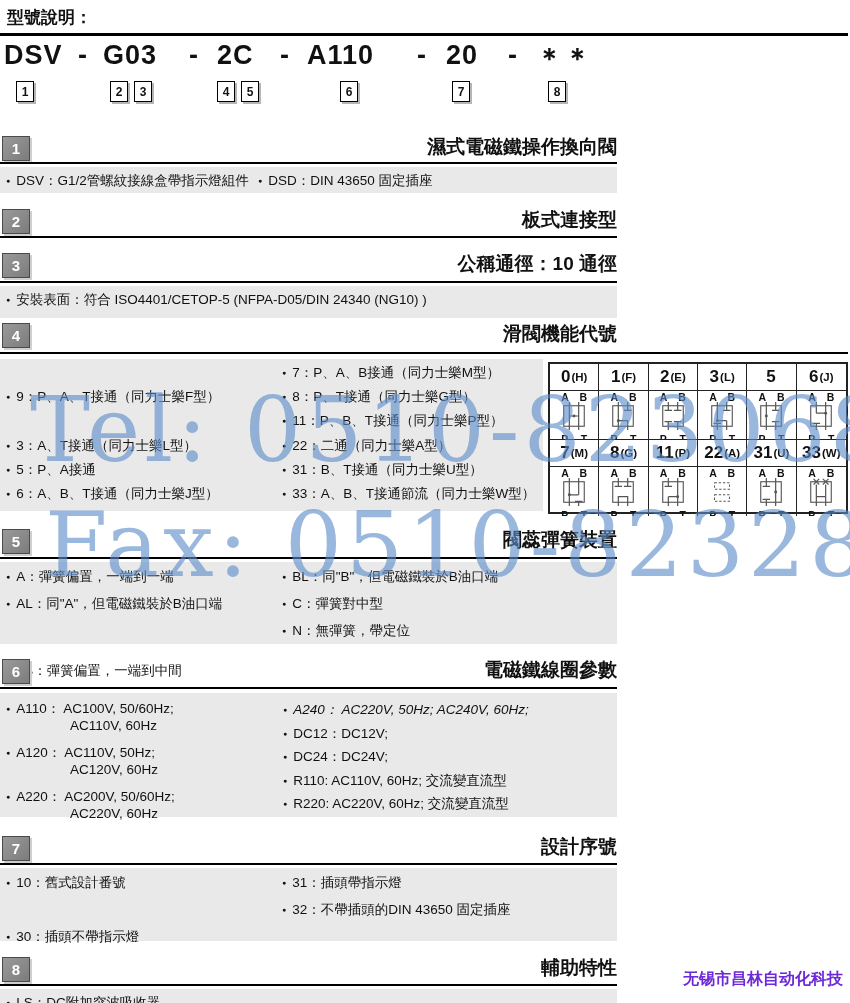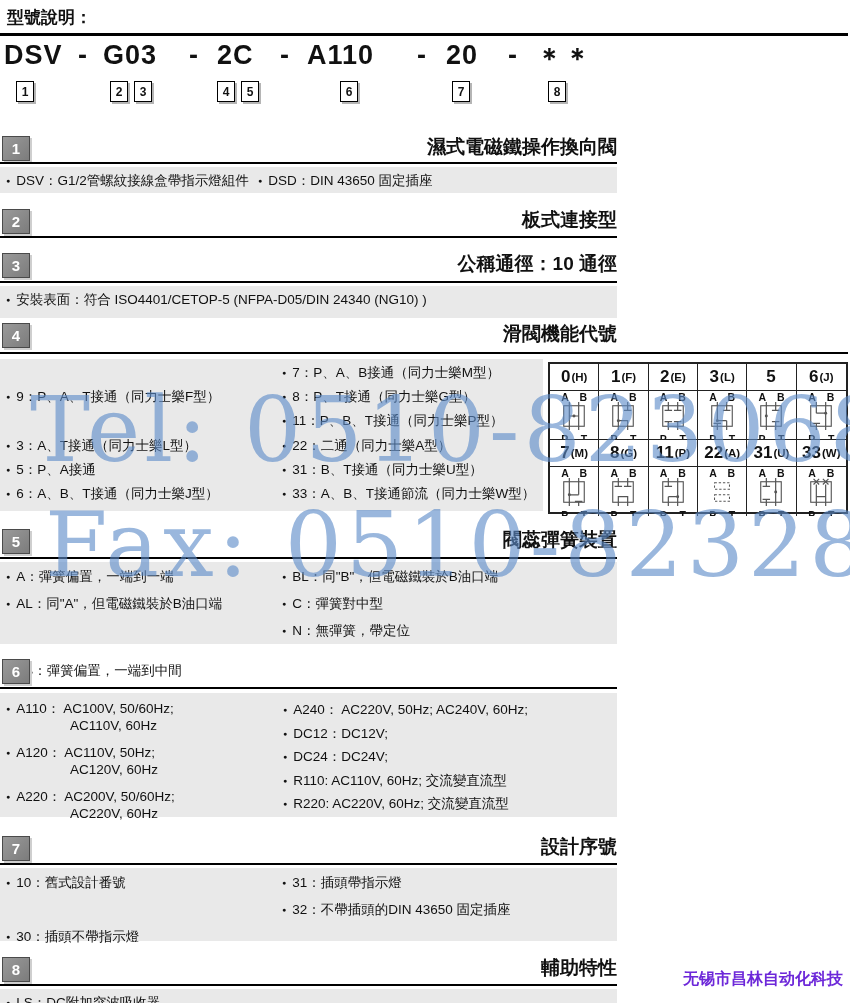--- a/index.html
+++ b/index.html
@@ -356,29 +356,30 @@
   <div class="band" style="top:562px;width:617px;height:82px;">
     <div class="bullet" style="left:6px;top:6px;">A：彈簧偏置，一端到一端</div>
     <div class="bullet" style="left:6px;top:33px;">AL：同"A"，但電磁鐵裝於B油口端</div>
     <div class="bullet" style="left:14px;top:60px;margin-top:40px;">B：彈簧偏置，一端到中間</div>
     <div class="bullet" style="left:282px;top:6px;">BL：同"B"，但電磁鐵裝於B油口端</div>
     <div class="bullet" style="left:282px;top:33px;">C：彈簧對中型</div>
     <div class="bullet" style="left:282px;top:60px;">N：無彈簧，帶定位</div>
   </div>
 
   <div class="numbox" style="top:659px;">6</div>
+  <div class="sec-title" style="top:657px;">電磁鐵線圈參數</div>
   <div class="rule" style="top:687px;width:617px;"></div>
   <div class="band" style="top:693px;width:617px;height:124px;">
     <div class="bullet b2" style="left:6px;top:7px;">A110： AC100V, 50/60Hz;
 AC110V, 60Hz</div>
     <div class="bullet b2" style="left:6px;top:51px;">A120： AC110V, 50Hz;
 AC120V, 60Hz</div>
     <div class="bullet b2" style="left:6px;top:95px;">A220： AC200V, 50/60Hz;
 AC220V, 60Hz</div>
-    <div class="bullet" style="left:283px;top:8px;">A240： AC220V, 50Hz; AC240V, 60Hz;</div>
+    <div class="bullet" style="left:283px;top:8px;font-style:italic;">A240： AC220V, 50Hz; AC240V, 60Hz;</div>
     <div class="bullet" style="left:283px;top:32px;">DC12：DC12V;</div>
     <div class="bullet" style="left:283px;top:55px;">DC24：DC24V;</div>
     <div class="bullet" style="left:283px;top:79px;">R110: AC110V, 60Hz; 交流變直流型</div>
     <div class="bullet" style="left:283px;top:102px;">R220: AC220V, 60Hz; 交流變直流型</div>
   </div>
 
   <div class="numbox" style="top:836px;">7</div>
   <div class="sec-title" style="top:834px;">設計序號</div>
   <div class="rule" style="top:863px;width:617px;"></div>
   <div class="band" style="top:868px;width:617px;height:73px;">

